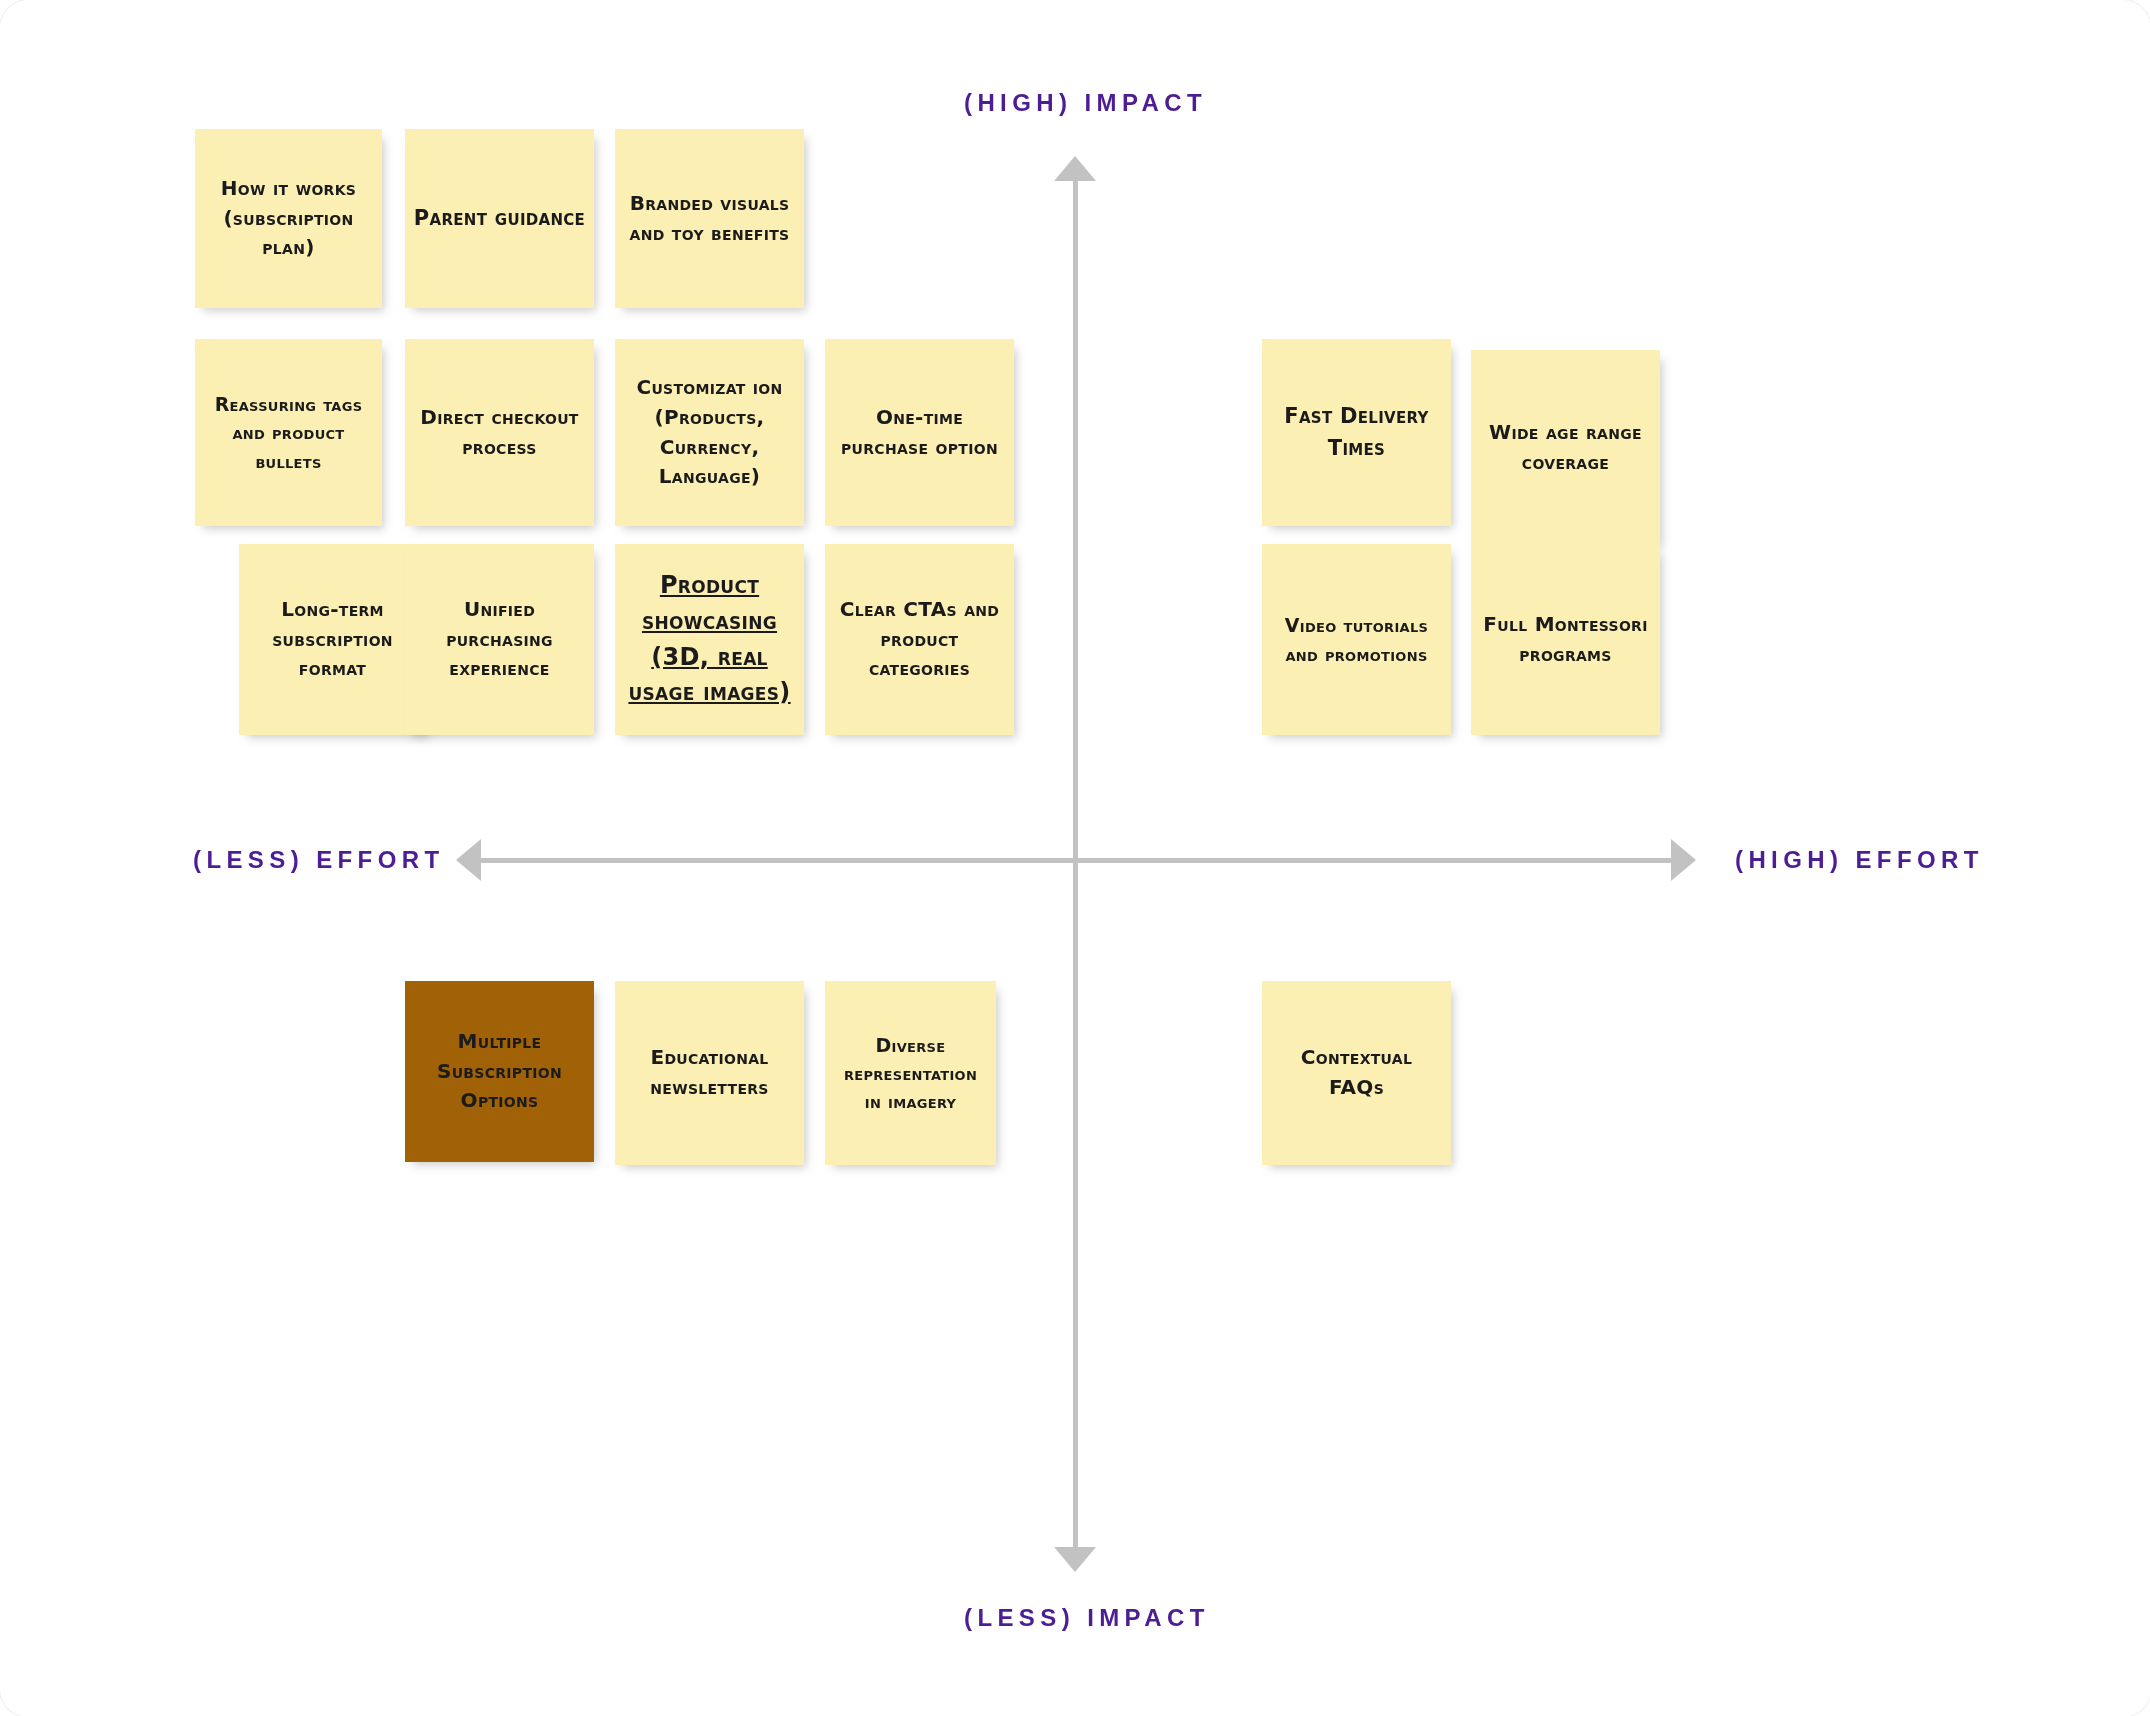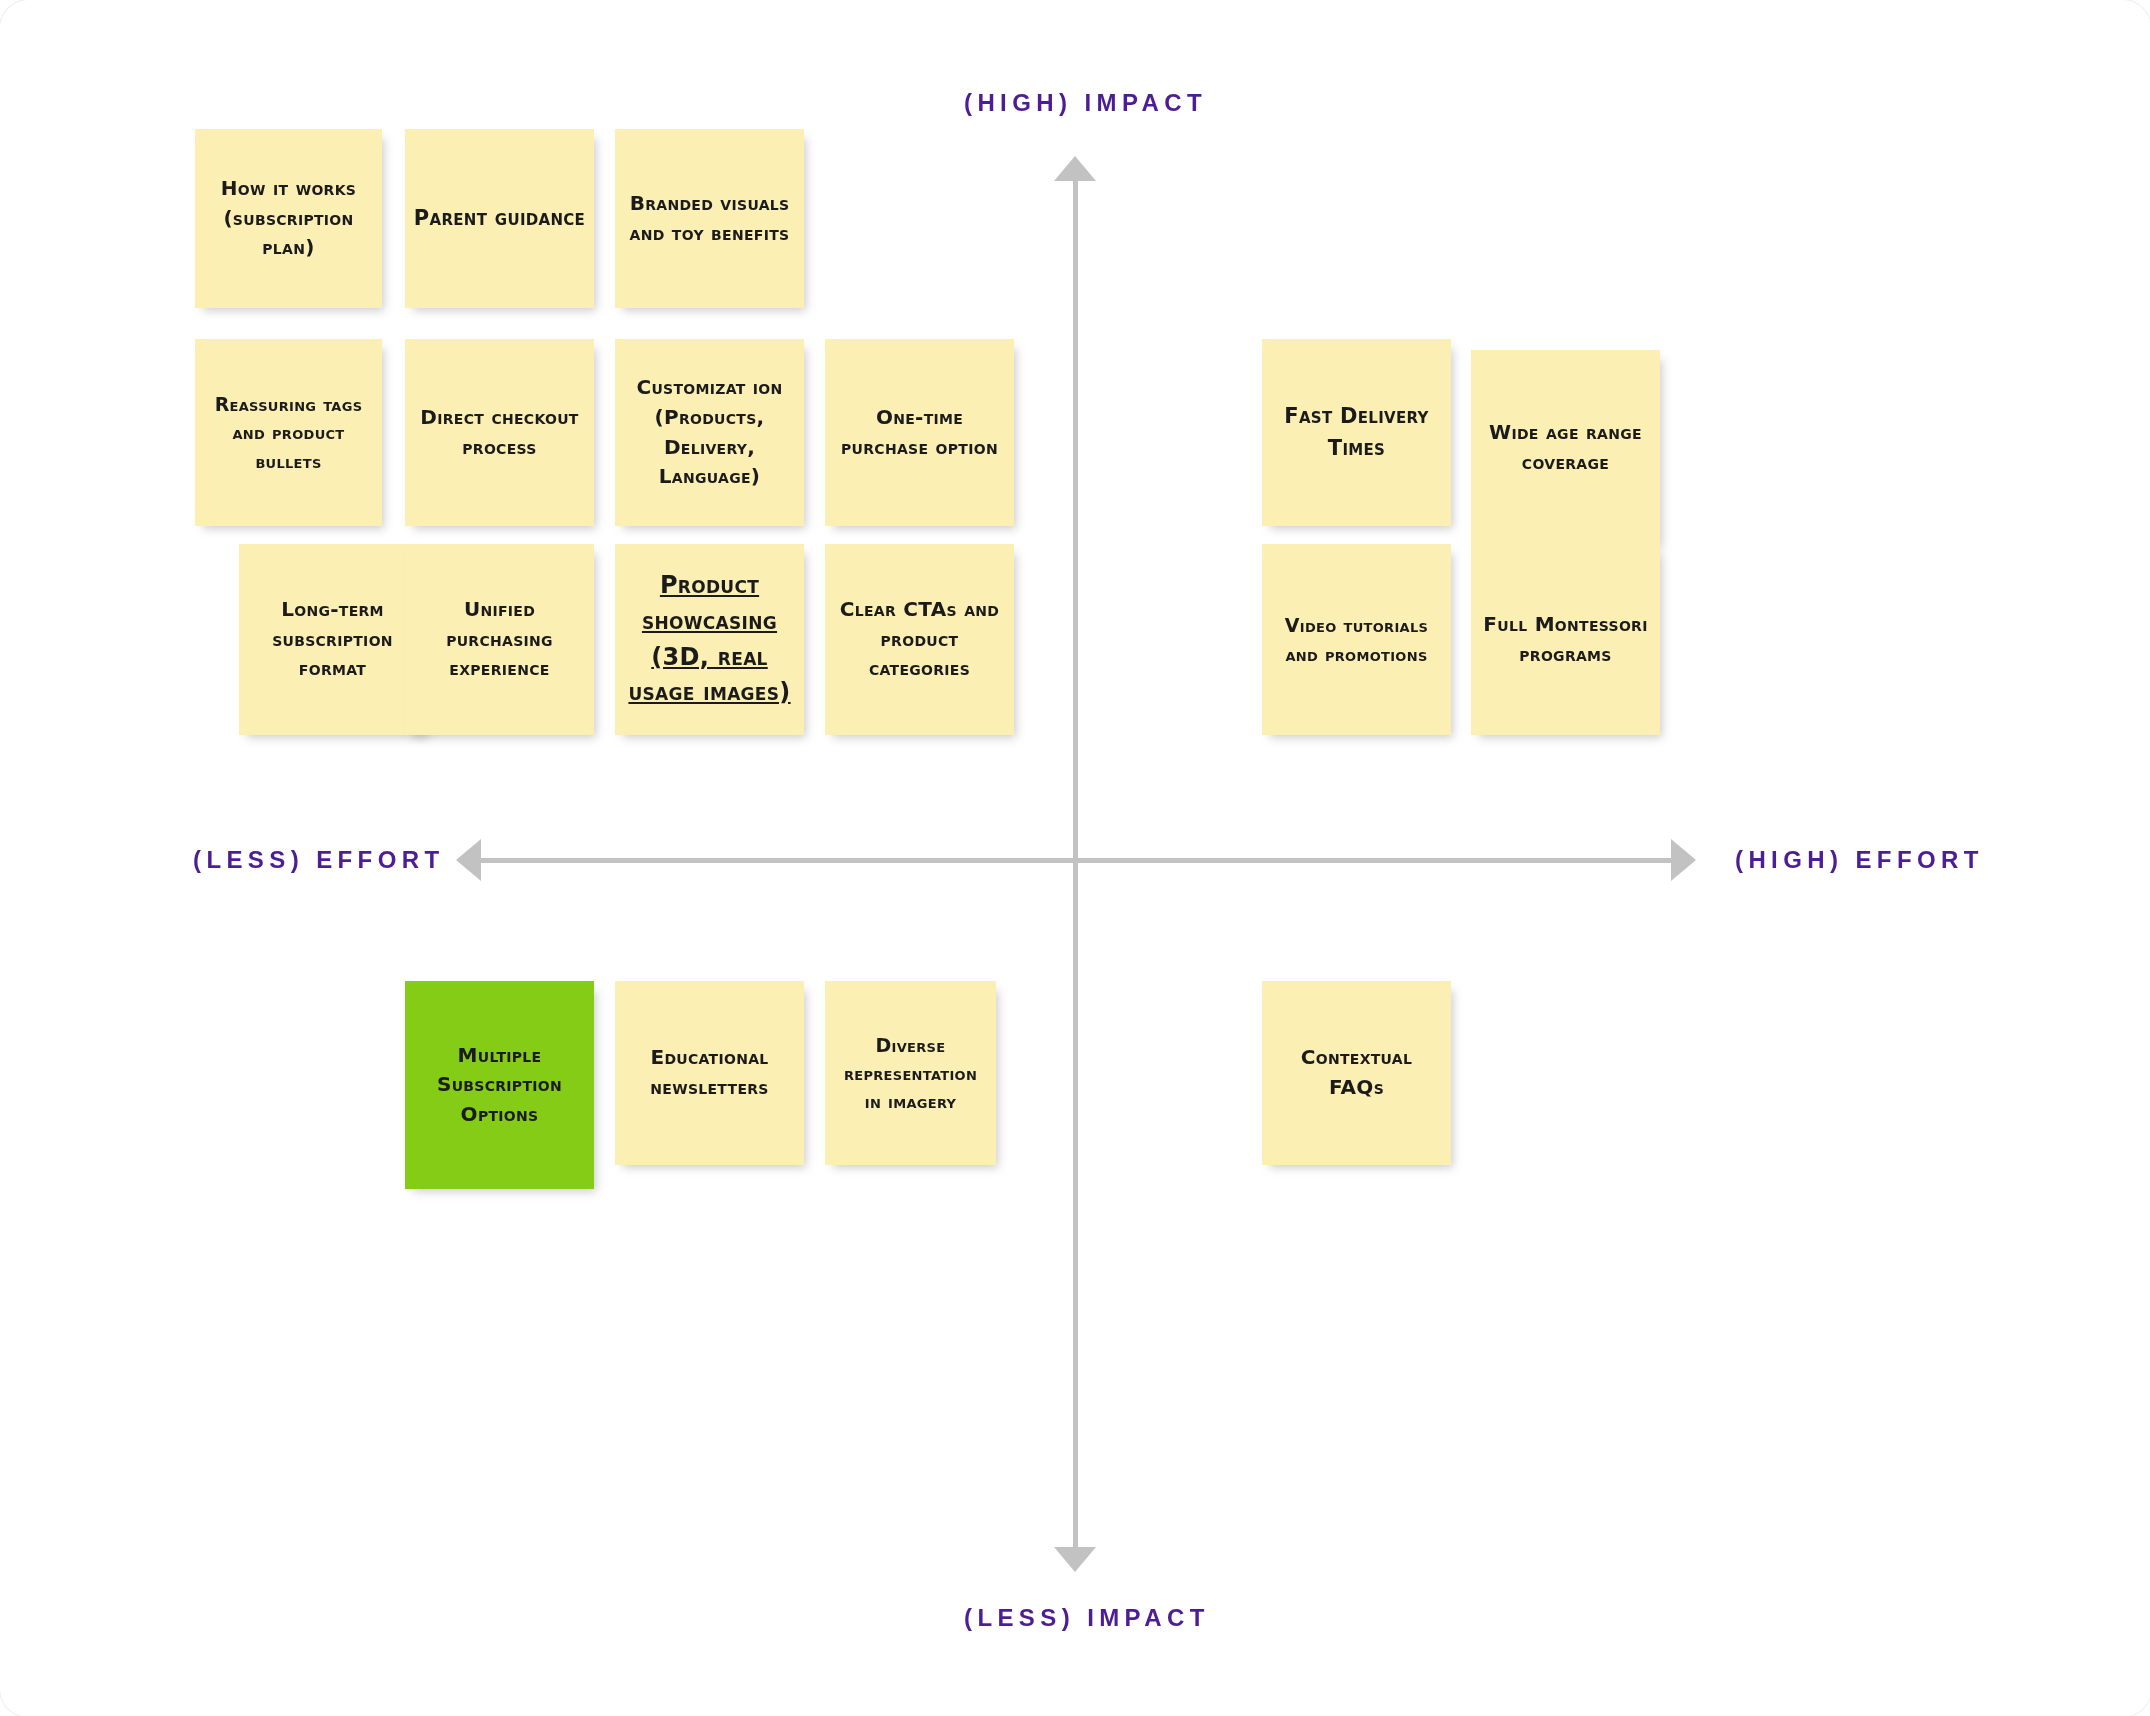--- a/index.html
+++ b/index.html
@@ -124,21 +124,21 @@
       <div class="note" style="left: 615px; top: 129px; width: 189px; height: 179px; background: rgb(251, 239, 180);">
         <div class="note-text" style="font-size: 20px;">Branded visuals and toy benefits</div>
       </div>
       <div class="note" style="left: 195px; top: 339px; width: 187px; height: 187px; background: rgb(251, 239, 180);">
         <div class="note-text" style="font-size: 19px;">Reassuring tags and product bullets</div>
       </div>
       <div class="note" style="left: 405px; top: 339px; width: 189px; height: 187px; background: rgb(251, 239, 180);">
         <div class="note-text" style="font-size: 20px;">Direct checkout process</div>
       </div>
       <div class="note" style="left: 615px; top: 339px; width: 189px; height: 187px; background: rgb(251, 239, 180);">
-        <div class="note-text" style="font-size: 20px;">Customizat ion (Products, Delivery, Language)</div>
+        <div class="note-text" style="font-size: 20px;">Customizat ion (Products, Currency, Language)</div>
       </div>
       <div class="note" style="left: 825px; top: 339px; width: 189px; height: 187px; background: rgb(251, 239, 180);">
         <div class="note-text" style="font-size: 20px;">One-time purchase option</div>
       </div>
       <div class="note" style="left: 1262px; top: 339px; width: 189px; height: 187px; background: rgb(251, 239, 180);">
         <div class="note-text" style="font-size: 21px;">Fast Delivery Times</div>
       </div>
       <div class="note" style="left: 1471px; top: 350px; width: 189px; height: 196px; background: rgb(251, 239, 180);">
         <div class="note-text" style="font-size: 20px;">Wide age range coverage</div>
       </div>
@@ -153,21 +153,21 @@
       </div>
       <div class="note" style="left: 825px; top: 544px; width: 189px; height: 191px; background: rgb(251, 239, 180);">
         <div class="note-text" style="font-size: 20px;">Clear CTAs and product categories</div>
       </div>
       <div class="note" style="left: 1262px; top: 544px; width: 189px; height: 191px; background: rgb(251, 239, 180);">
         <div class="note-text" style="font-size: 19px;">Video tutorials and promotions</div>
       </div>
       <div class="note" style="left: 1471px; top: 544px; width: 189px; height: 191px; background: rgb(251, 239, 180);">
         <div class="note-text" style="font-size: 20px;">Full Montessori programs</div>
       </div>
-      <div class="note" style="left: 405px; top: 981px; width: 189px; height: 208px; background: #84cc16;">
+      <div class="note" style="left: 405px; top: 981px; width: 189px; height: 181px; background: #a16207;">
         <div class="note-text" style="font-size: 20px;">Multiple Subscription Options</div>
       </div>
       <div class="note" style="left: 615px; top: 981px; width: 189px; height: 184px; background: rgb(251, 239, 180);">
         <div class="note-text" style="font-size: 20px;">Educational newsletters</div>
       </div>
       <div class="note" style="left: 825px; top: 981px; width: 171px; height: 184px; background: rgb(251, 239, 180);">
         <div class="note-text" style="font-size: 19px;">Diverse representation in imagery</div>
       </div>
       <div class="note" style="left: 1262px; top: 981px; width: 189px; height: 184px; background: rgb(251, 239, 180);">
         <div class="note-text" style="font-size: 20px;">Contextual FAQs</div>

